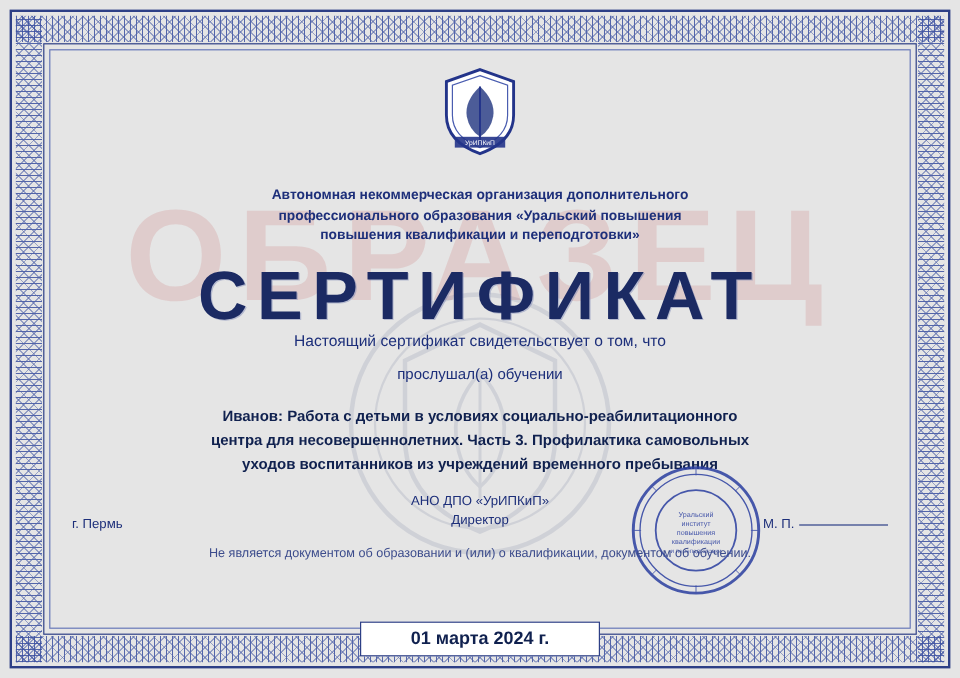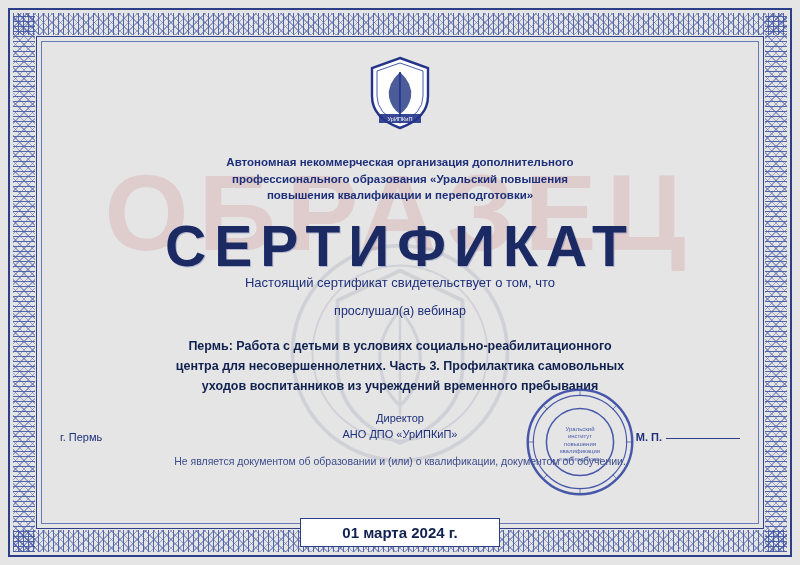--- a/index.html
+++ b/index.html
@@ -206,21 +206,20 @@
     line-height: 1.45;
     color: #1d2f7a;
     text-align: center;
   }
   .mp {
     position: absolute;
     right: 8px;
     bottom: 0;
     font-size: 11px;
     color: #1d2f7a;
-    font-weight: bold;
   }
   .mp .rule {
     display: inline-block;
     width: 74px;
     border-bottom: 1px solid #2d3f86;
     margin-left: 4px;
     vertical-align: 2px;
   }
 
   .disclaimer {
@@ -295,25 +294,25 @@
     </div>
 
     
     <div class="title">СЕРТИФИКАТ</div>
 
     
     <div class="subtitle">Настоящий сертификат свидетельствует о том, что</div>
 
     
 
-    <div class="listened">прослушал(а) вебинар</div>
+    <div class="listened">прослушал(а) обучении</div>
 
     
     <div class="course">
-      <div>Пермь: Работа с детьми в условиях социально-реабилитационного</div>
+      <div>Иванов: Работа с детьми в условиях социально-реабилитационного</div>
       <div>центра для несовершеннолетних. Часть 3. Профилактика самовольных</div>
       <div>уходов воспитанников из учреждений временного пребывания</div>
     </div>
 
     
     <svg class="stamp" viewBox="0 0 120 120">
       <circle cx="60" cy="60" r="56" fill="none" stroke="#2b3fa0" stroke-width="2.6"></circle>
       <circle cx="60" cy="60" r="50" fill="none" stroke="#2b3fa0" stroke-width="1.2"></circle>
       <circle cx="60" cy="60" r="36" fill="none" stroke="#2b3fa0" stroke-width="1.6"></circle>
       <g stroke="#2b3fa0" stroke-width="0.8">
@@ -330,22 +329,22 @@
       <text x="60" y="56" font-family="Liberation Sans, sans-serif" font-size="6.4" fill="#2b3fa0" text-anchor="middle">институт</text>
       <text x="60" y="64" font-family="Liberation Sans, sans-serif" font-size="6.4" fill="#2b3fa0" text-anchor="middle">повышения</text>
       <text x="60" y="72" font-family="Liberation Sans, sans-serif" font-size="6.4" fill="#2b3fa0" text-anchor="middle">квалификации</text>
       <text x="60" y="80" font-family="Liberation Sans, sans-serif" font-size="5.6" fill="#2b3fa0" text-anchor="middle">и переподготовки</text>
     </svg>
 
     
     <div class="sign-row">
       <div class="city">г. Пермь</div>
       <div class="director">
+        <div>АНО ДПО «УрИПКиП»</div>
         <div>Директор</div>
-        <div>АНО ДПО «УрИПКиП»</div>
       </div>
       <div class="mp">
         <span>М. П.</span><span class="rule"></span>
       </div>
     </div>
 
     <div class="disclaimer">Не является документом об образовании и (или) о квалификации, документом об обучении.</div>
 
     <div class="date-box">01 марта 2024 г.</div>
   </div>

